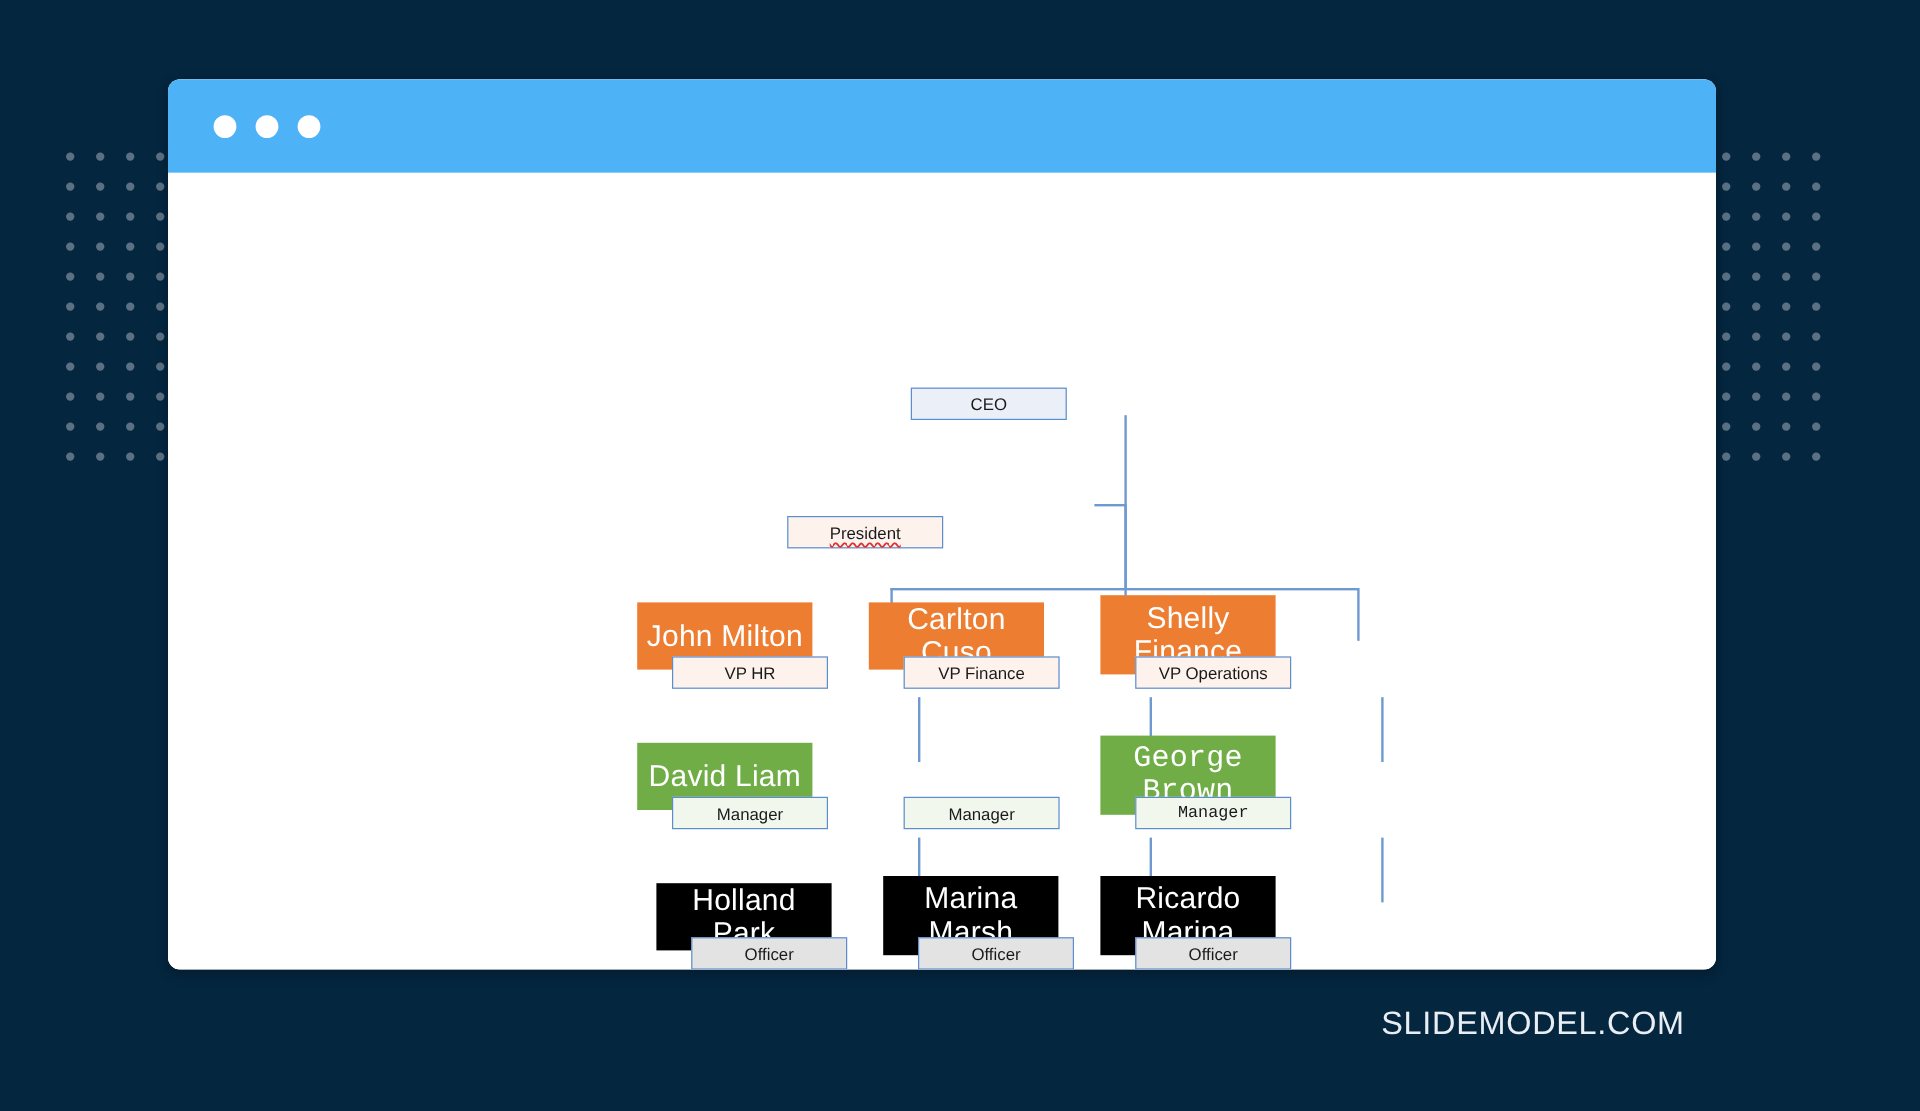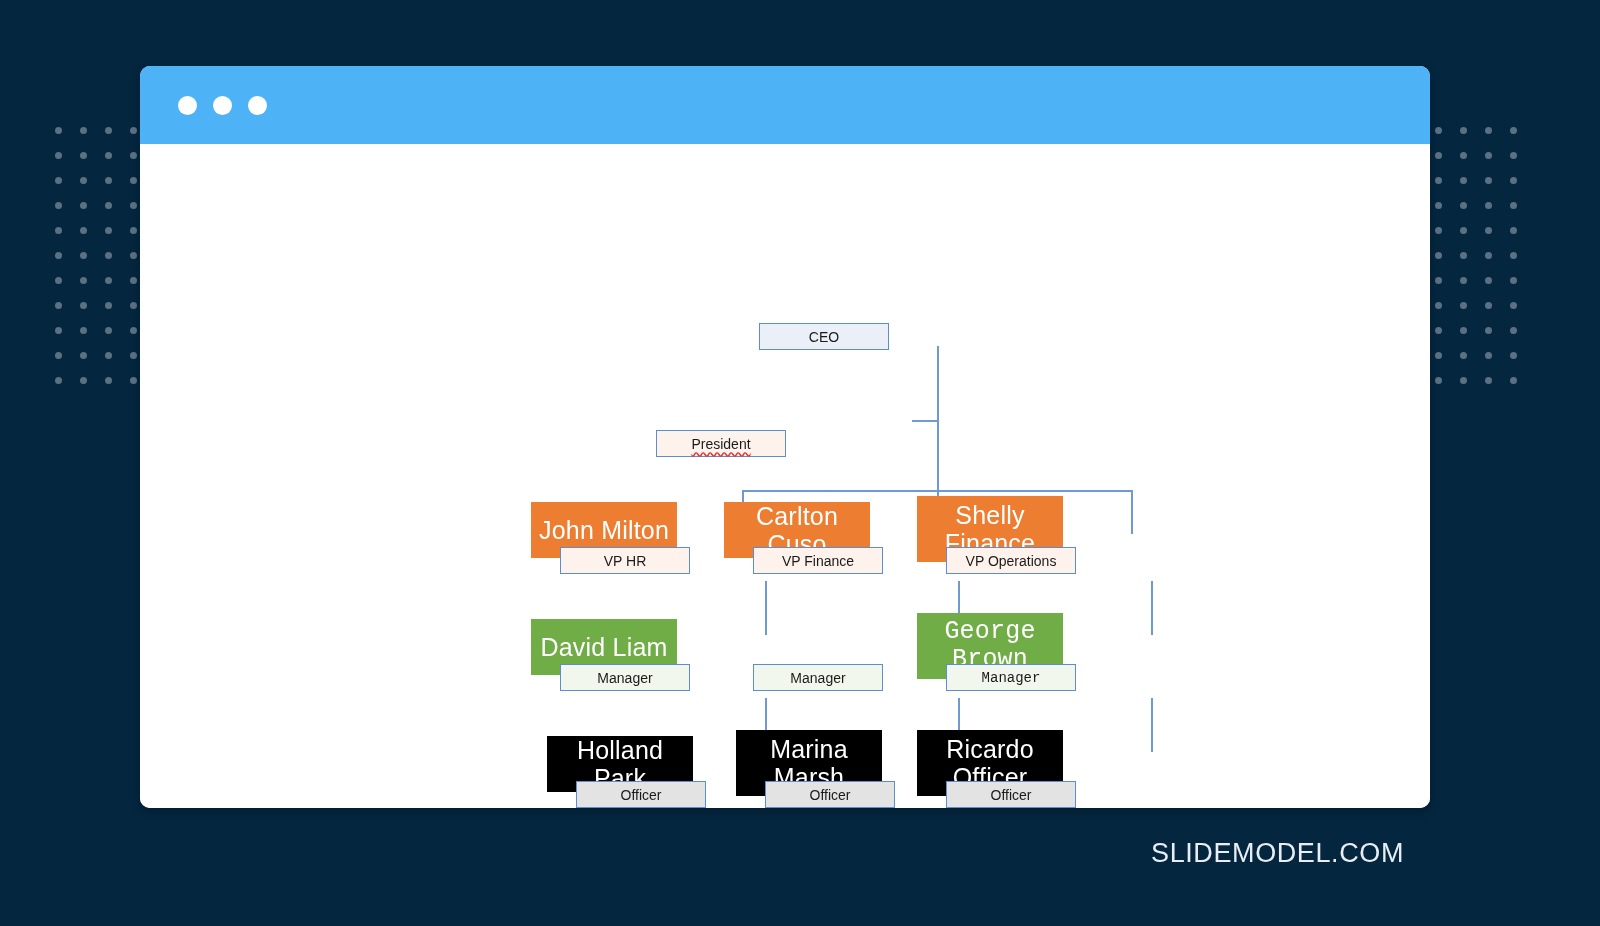--- a/index.html
+++ b/index.html
@@ -308,20 +308,20 @@
     </div>
 
     <div class="node black" style="left:596px; top:586px; width:200px; height:86px;">
       <div class="name nm-1l">Marina
 Marsh</div>
       <div class="title" style="left:29px; top:51px; width:130px;">Officer</div>
     </div>
 
     <div class="node black" style="left:777px; top:586px; width:200px; height:86px;">
       <div class="name nm-1l">Ricardo
-Officer</div>
+Marina</div>
       <div class="title" style="left:29px; top:51px; width:130px;">Officer</div>
     </div>
 
   </div>
 </div>
 
 <div class="watermark">SLIDEMODEL.COM</div>
 
 </body></html>

